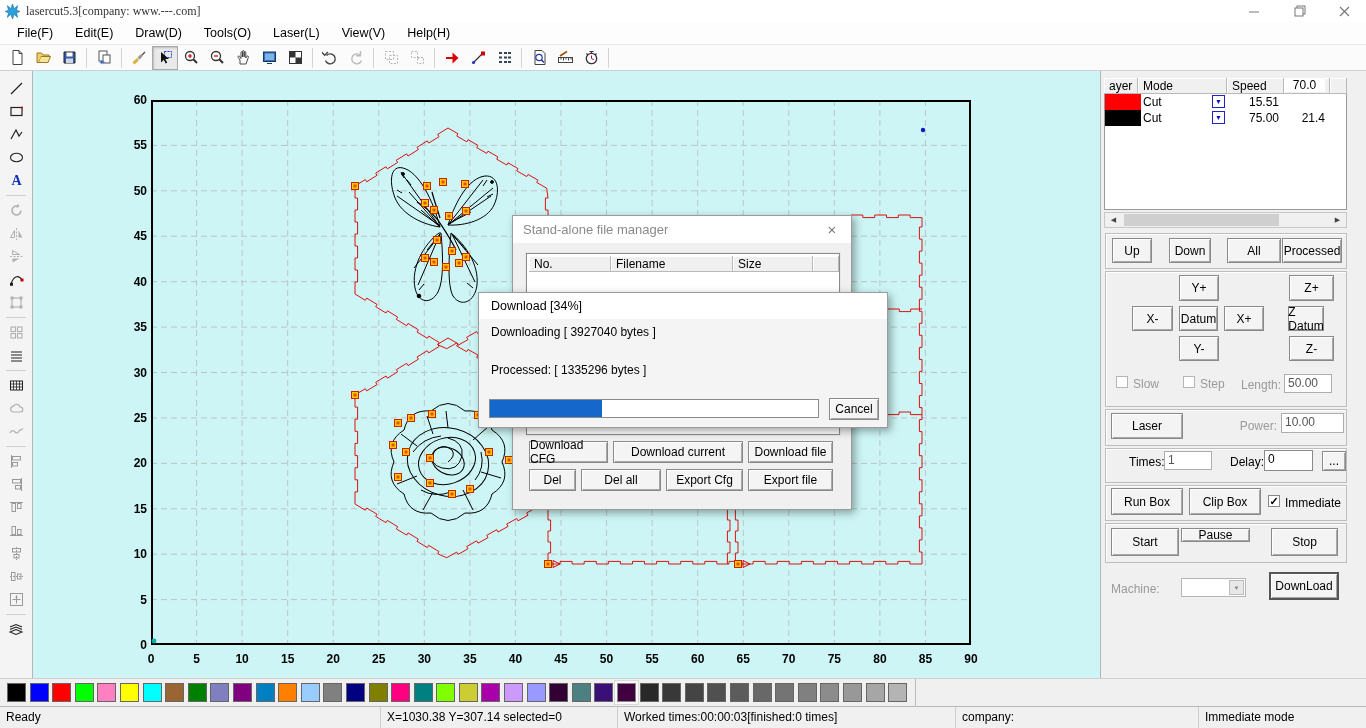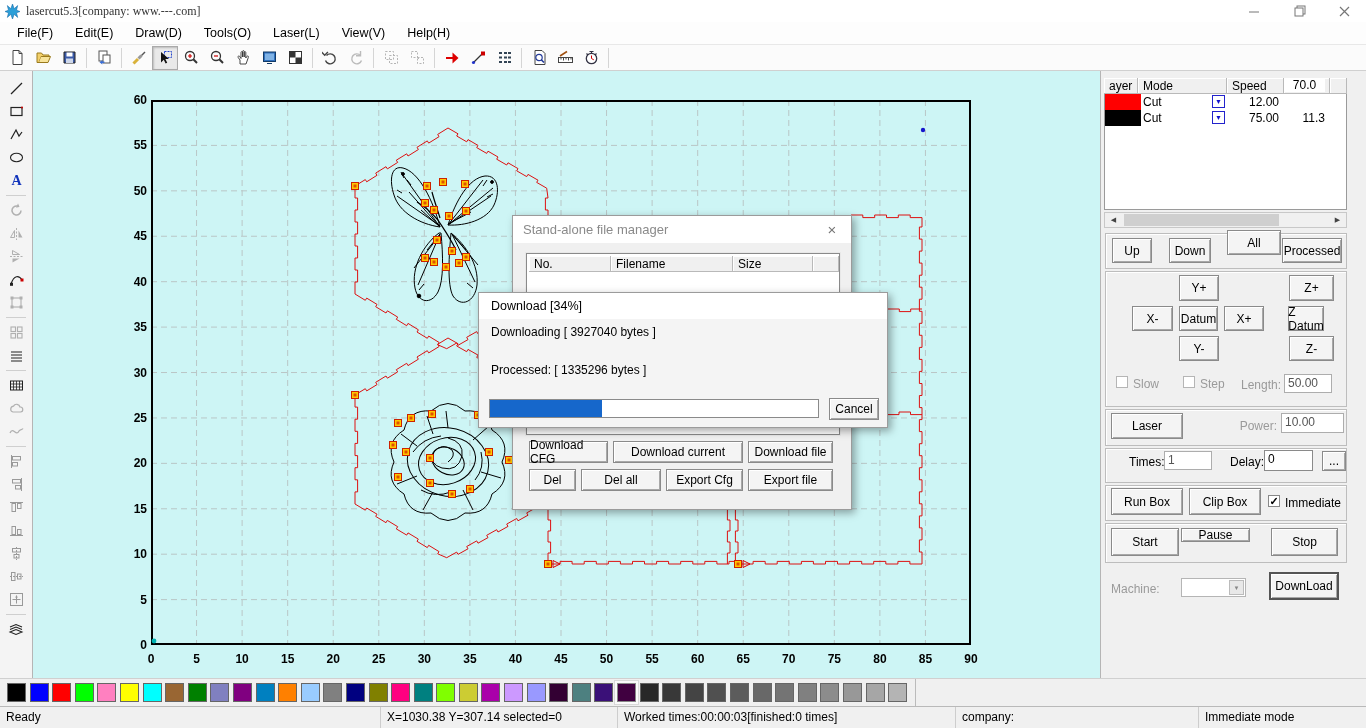--- a/index.html
+++ b/index.html
@@ -591,39 +591,39 @@
   <div class="abs" style="left:3px;top:7px;width:243px;height:132px;background:#fff;border:1px solid #9a9a9a"></div>
   <div class="hdrcell" style="left:3px;width:34px">ayer</div>
   <div class="hdrcell" style="left:37px;width:89px">Mode</div>
   <div class="hdrcell" style="left:126px;width:57px">Speed</div>
   <div class="hdrcell" style="left:183px;width:46px">Power</div>
   <div class="hdrcell" style="left:229px;width:17px"></div>
 
   <div class="lrow" style="left: 4px; top: 23px; width: 36px; height: 16px; background: rgb(255, 0, 0);"></div>
   <div class="lrow" style="left:42px;top:24px">Cut</div>
   <div class="ddbtn" style="left:111px;top:24px">▼</div>
-  <div class="lrow" style="left:126px;top:24px;width:52px;text-align:right">12.00</div>
+  <div class="lrow" style="left:126px;top:24px;width:52px;text-align:right">15.51</div>
   <div class="lrow" style="left:183px;top:7px;width:41px;text-align:center">70.0</div>
 
   <div class="lrow" style="left: 4px; top: 39px; width: 36px; height: 16px; background: rgb(0, 0, 0);"></div>
   <div class="lrow" style="left:42px;top:40px">Cut</div>
   <div class="ddbtn" style="left:111px;top:40px">▼</div>
   <div class="lrow" style="left:126px;top:40px;width:52px;text-align:right">75.00</div>
-  <div class="lrow" style="left:183px;top:40px;width:41px;text-align:right">11.3</div>
+  <div class="lrow" style="left:183px;top:40px;width:41px;text-align:right">21.4</div>
 
   <div class="abs" style="left:3px;top:141px;width:243px;height:16px;background:#f0f0f0;border:1px solid #c8c8c8">
     <div class="abs" style="left:1px;top:1px;width:15px;height:12px;text-align:center;font-size:7px;color:#444;line-height:12px">◀</div>
     <div class="abs" style="right:1px;top:1px;width:15px;height:12px;text-align:center;font-size:7px;color:#444;line-height:12px">▶</div>
     <div class="abs" style="left:19px;top:1px;width:155px;height:12px;background:#cfcfcf"></div>
   </div>
 
   <div class="gb" style="left:4px;top:162px;width:242px;height:36px"></div>
   <div class="btn abs" style="left:11px;top:167px;width:40px;height:25px">Up</div>
   <div class="btn abs" style="left:68px;top:167px;width:42px;height:25px">Down</div>
-  <div class="btn abs" style="left:126px;top:159px;width:54px;height:25px">All</div>
+  <div class="btn abs" style="left:126px;top:167px;width:54px;height:25px">All</div>
   <div class="btn abs" style="left:181px;top:167px;width:60px;height:25px">Processed</div>
 
   <div class="gb" style="left:4px;top:200px;width:242px;height:136px"></div>
   <div class="btn abs" style="left:78px;top:204px;width:40px;height:26px">Y+</div>
   <div class="btn abs" style="left:188px;top:204px;width:45px;height:26px">Z+</div>
   <div class="btn abs" style="left:31px;top:235px;width:41px;height:25px">X-</div>
   <div class="btn abs" style="left:78px;top:235px;width:39px;height:25px">Datum</div>
   <div class="btn abs" style="left:123px;top:235px;width:40px;height:25px">X+</div>
   <div class="btn abs" style="left:187px;top:235px;width:36px;height:25px">Z Datum</div>
   <div class="btn abs" style="left:78px;top:265px;width:40px;height:25px">Y-</div>

